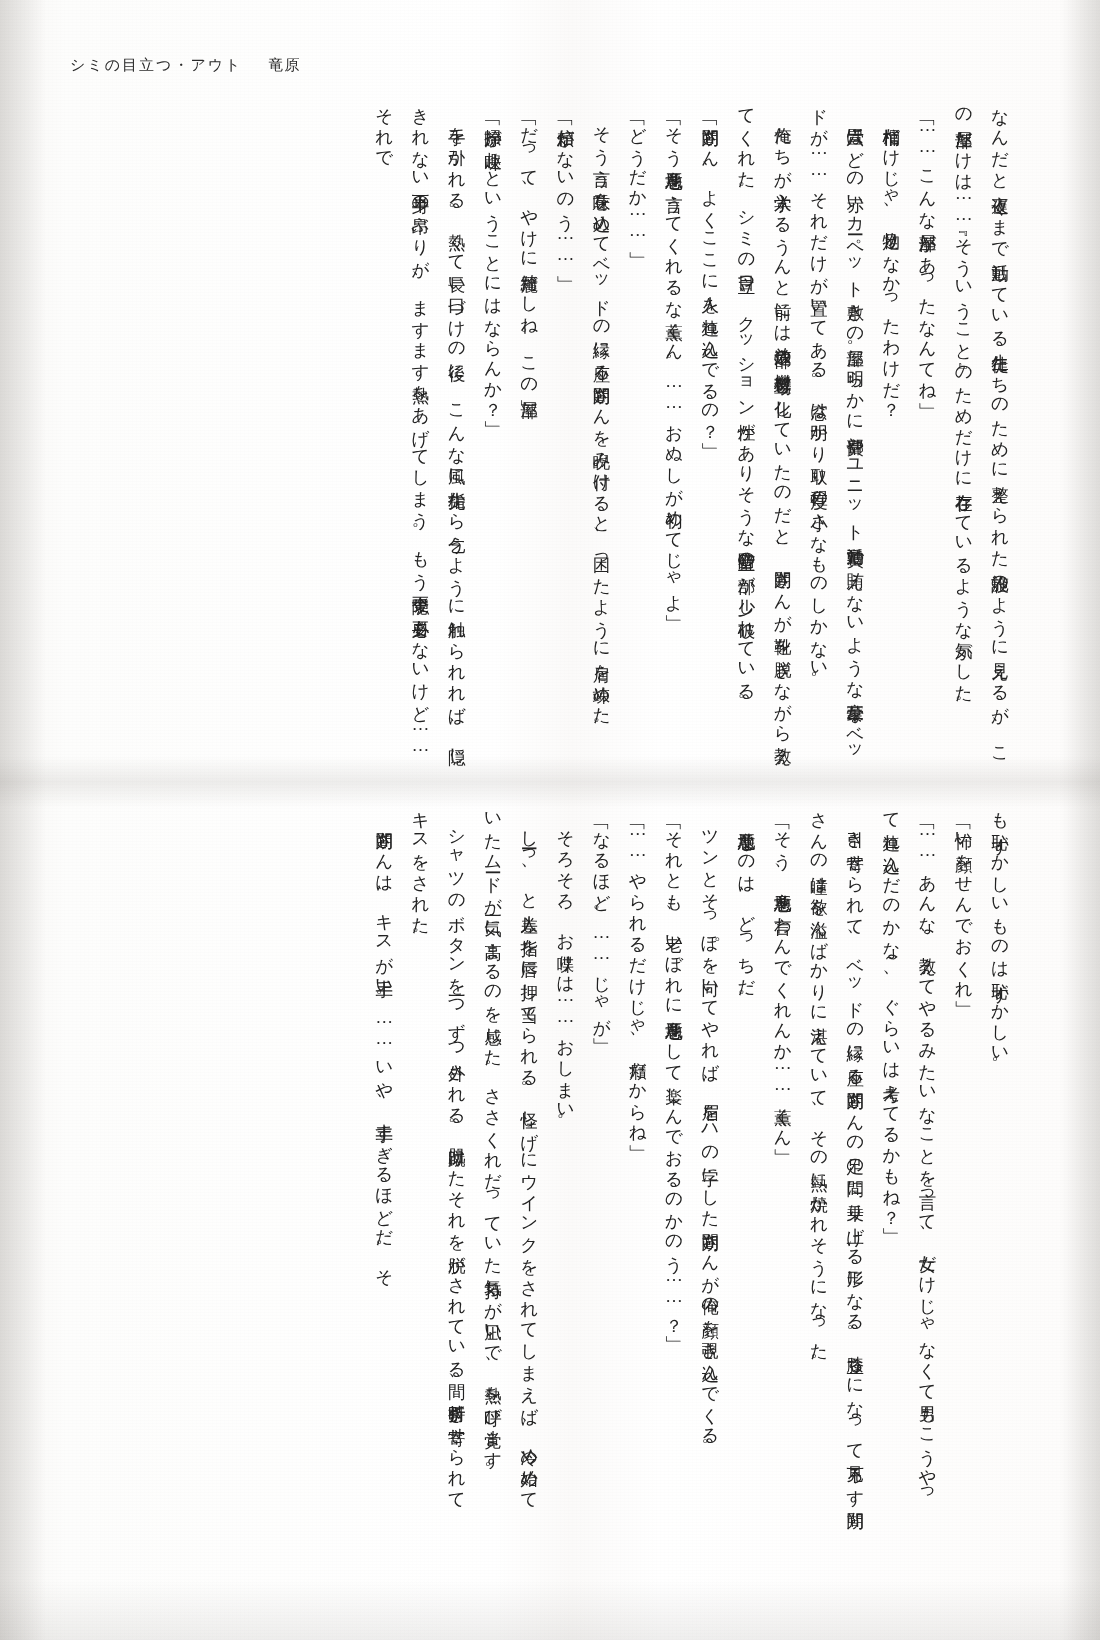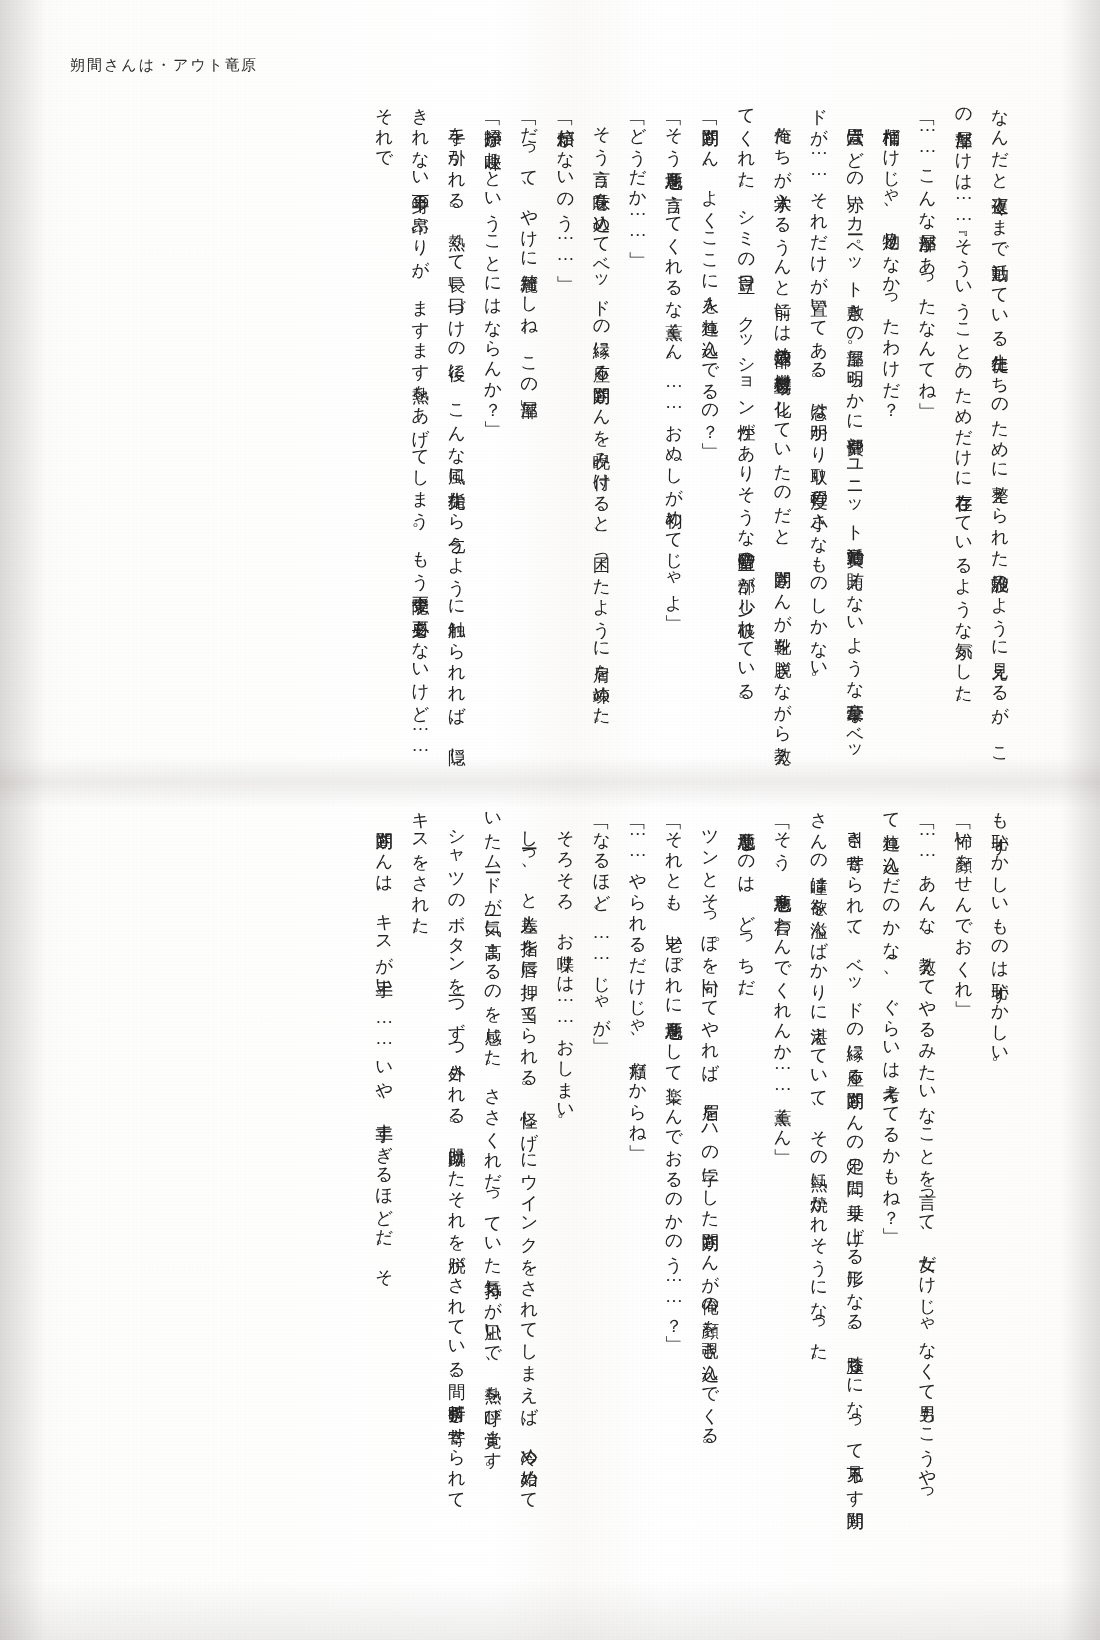--- a/index.html
+++ b/index.html
@@ -27,20 +27,21 @@
   .running-head {
     position: absolute;
     top: 56px;
     left: 70px;
     font-size: 15px;
     letter-spacing: 2px;
     color: #2a2a2a;
     white-space: nowrap;
   }
   .running-head .author {
+    margin-left: 26px;
     letter-spacing: 1px;
   }
 
   
   .vblock {
     position: absolute;
     writing-mode: vertical-rl;
     text-orientation: upright;
     font-size: 17.5px;
     line-height: 2.07;
@@ -105,21 +106,21 @@
     background: linear-gradient(180deg, rgba(150,145,140,0), rgba(150,145,140,.16), rgba(150,145,140,0));
     pointer-events: none;
   }
 </style>
 </head>
 <body>
 
 <div class="page">
 
   <div class="running-head">
-    <span>朔間さんは・アウト</span><span class="author">竜原</span>
+    <span>シミの目立つ・アウト</span><span class="author">竜原</span>
   </div>
 
   <div class="vblock" id="top-block">
     <p class="noindent">なんだと夜遅くまで活動している生徒たちのために整えられた施設のように見えるが、この部屋だけは……『そういうこと』のためだけに存在しているような気がした。</p>
     <p>「……こんな部屋があったなんてね」</p>
     <p>棺桶だけじゃ、物足りなかったわけだ？</p>
     <p>六畳ほどの赤いカーペット敷きの部屋。明らかに部費やユニット活動費で賄えないような豪華なベッドが……それだけが置いてある。窓は明かり取り程度の小さなものしかない。</p>
     <p>俺たちが入学するうんと前には放送部の機材置場と化していたのだと、朔間さんが靴を脱ぎながら教えてくれた。シミの目立つ、クッション性がありそうな防音壁の一部が少し破れている。</p>
     <p>「朔間さん、よくここに人を連れ込んでるの？」</p>
     <p>「そう意地悪を言うてくれるな薫くん。……おぬしが初めてじゃよ」</p>

